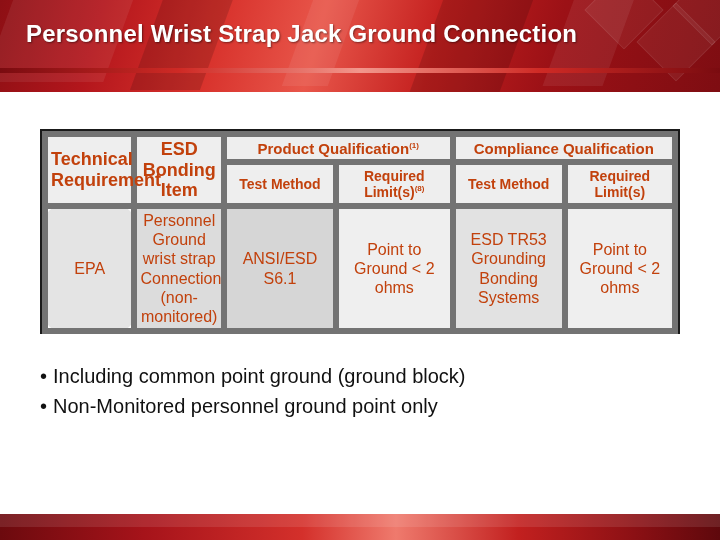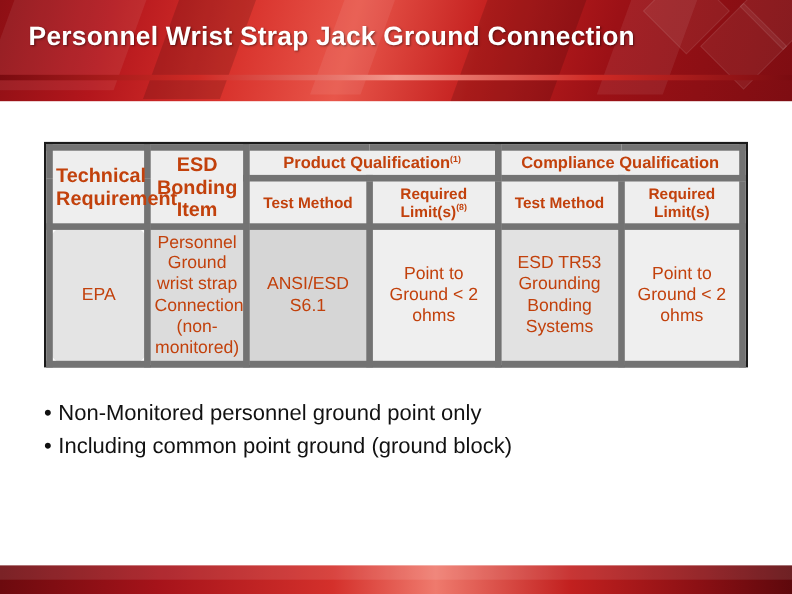--- a/index.html
+++ b/index.html
@@ -157,22 +157,22 @@
         <td class="cell-lim1">Point to Ground &lt; 2 ohms</td>
         <td class="cell-tm2">ESD TR53 Grounding Bonding Systems</td>
         <td class="cell-lim2">Point to Ground &lt; 2 ohms</td>
       </tr>
     </tbody>
   </table>
 </div>
 
 <div class="bullets">
   <div class="bullet">
-    <span class="dot">•</span><span>Non-Monitored personnel ground point only</span>
+    <span class="dot">•</span><span>Including common point ground (ground block)</span>
   </div>
   <div class="bullet">
-    <span class="dot">•</span><span>Including common point ground (ground block)</span>
+    <span class="dot">•</span><span>Non-Monitored personnel ground point only</span>
   </div>
 </div>
 
 <div class="footer">
   <div class="sheen"></div>
 </div>
 
 </body></html>

